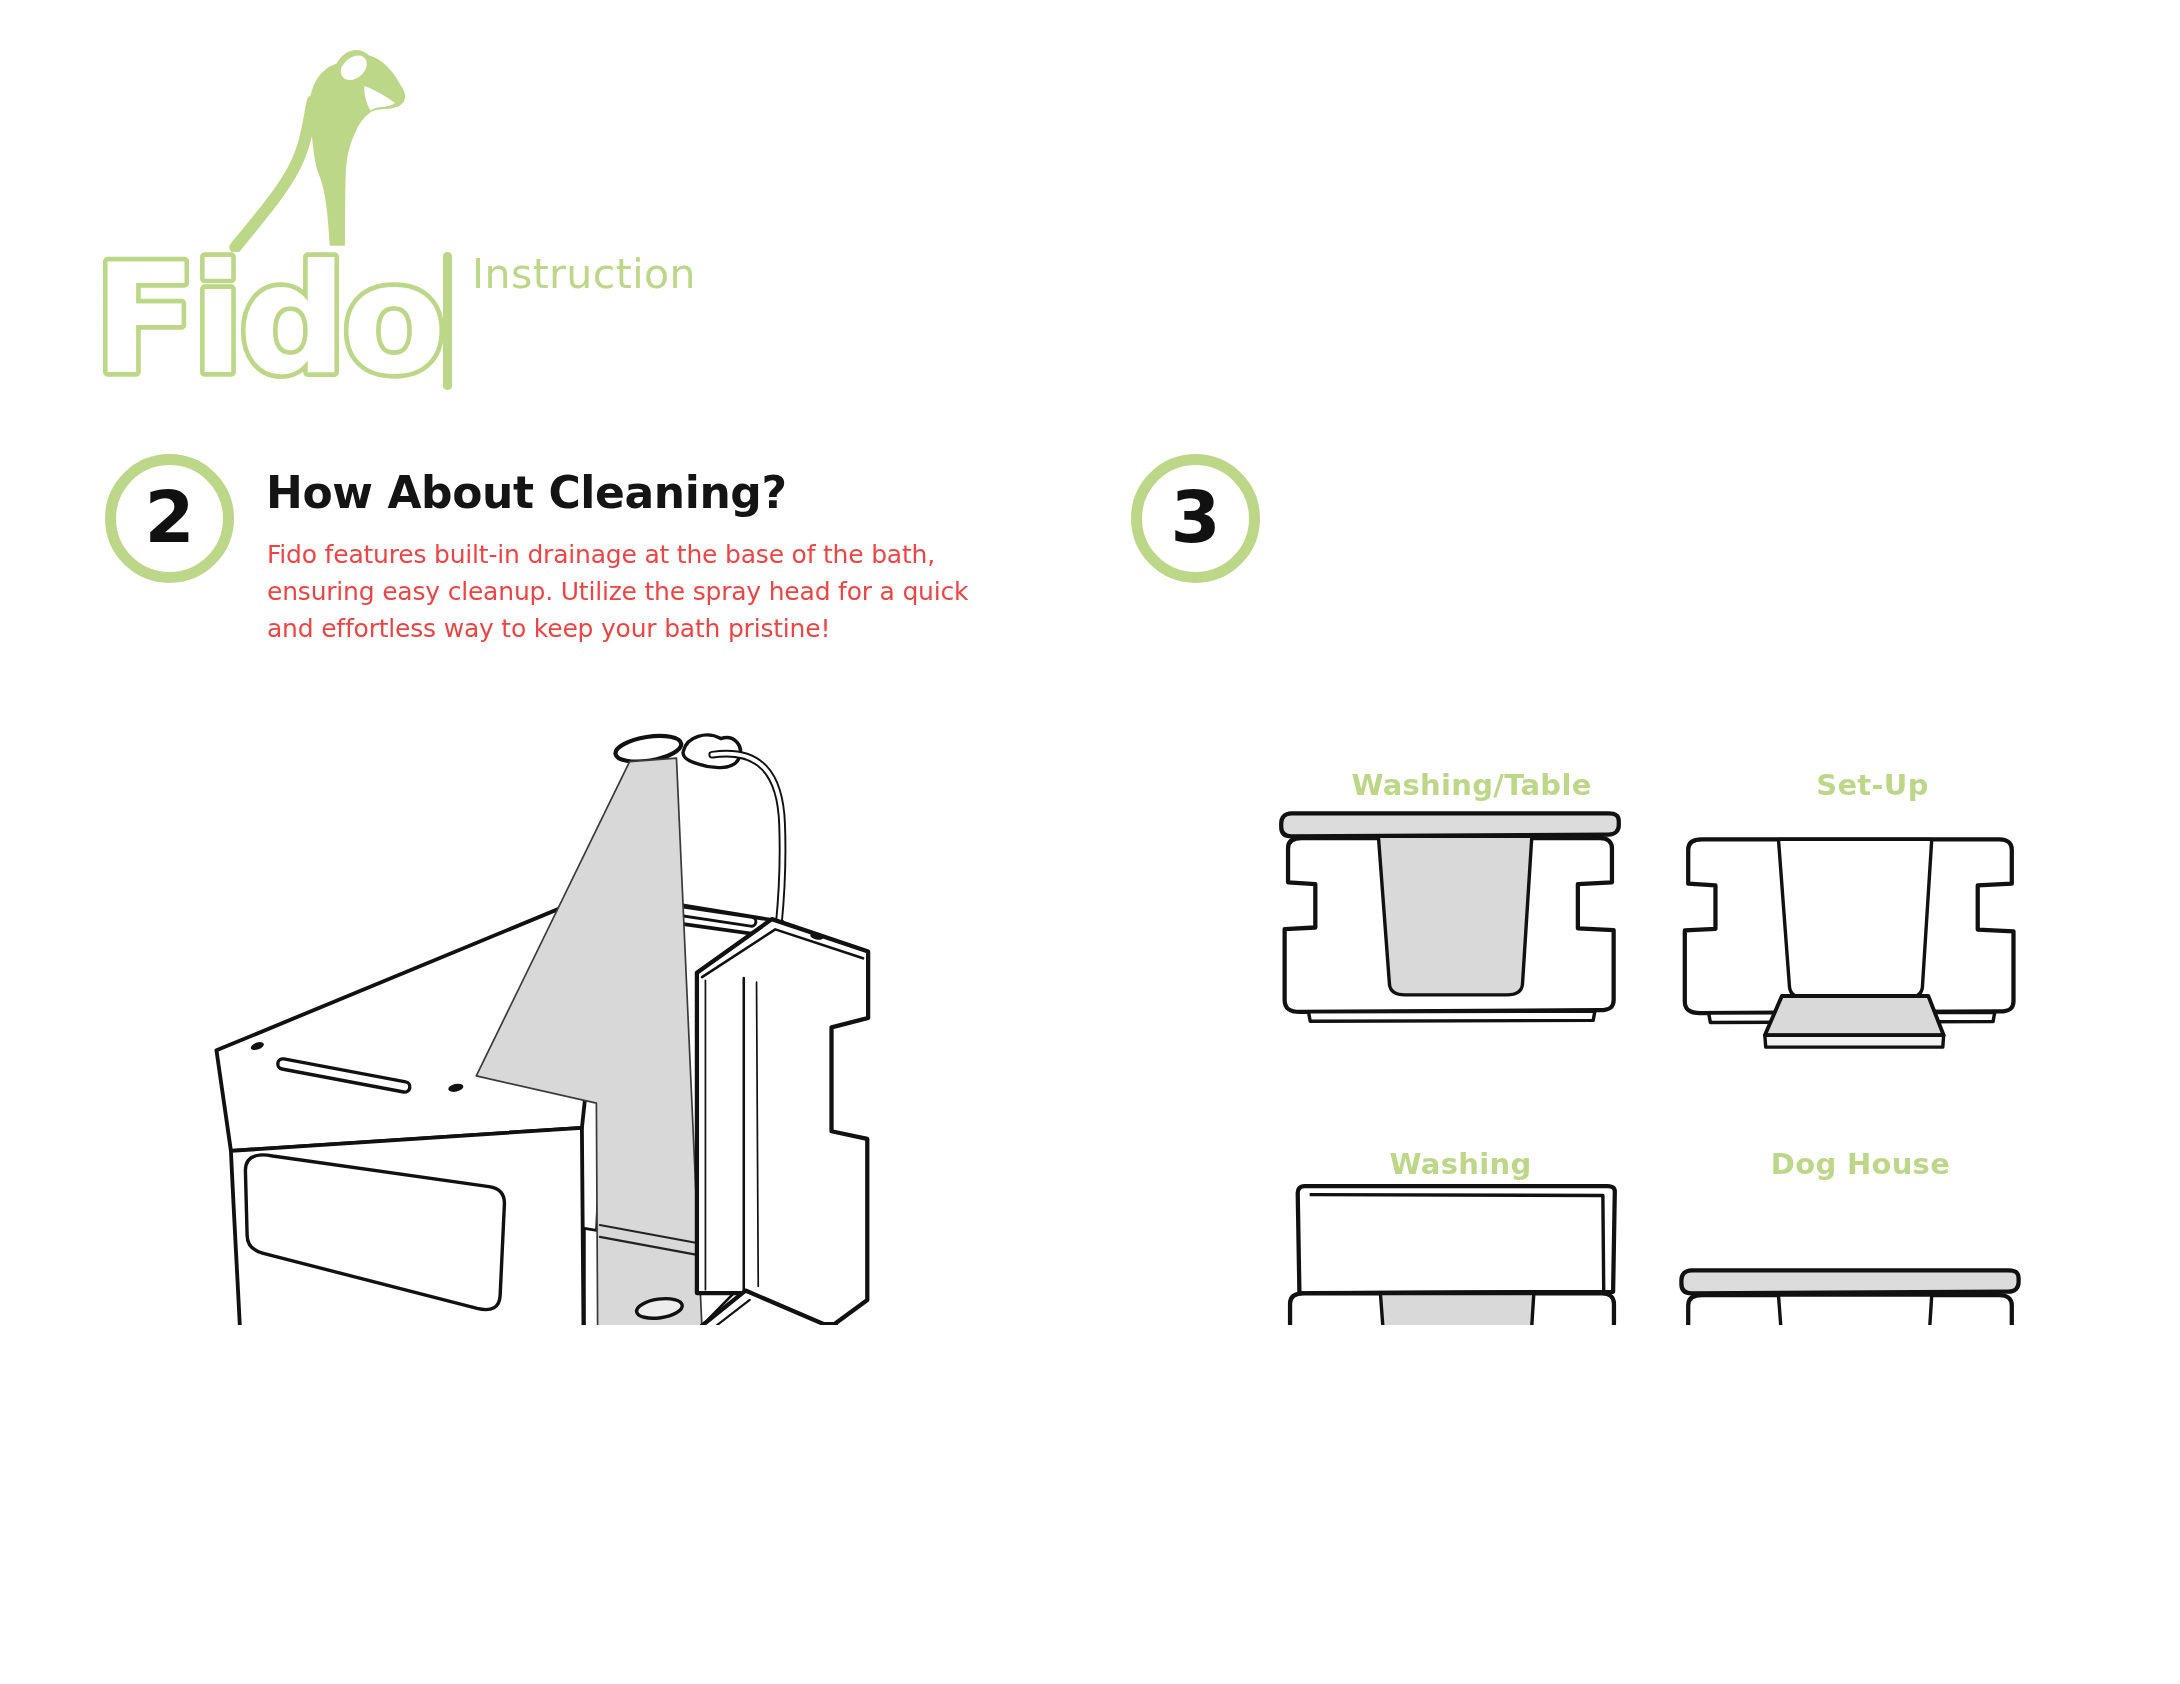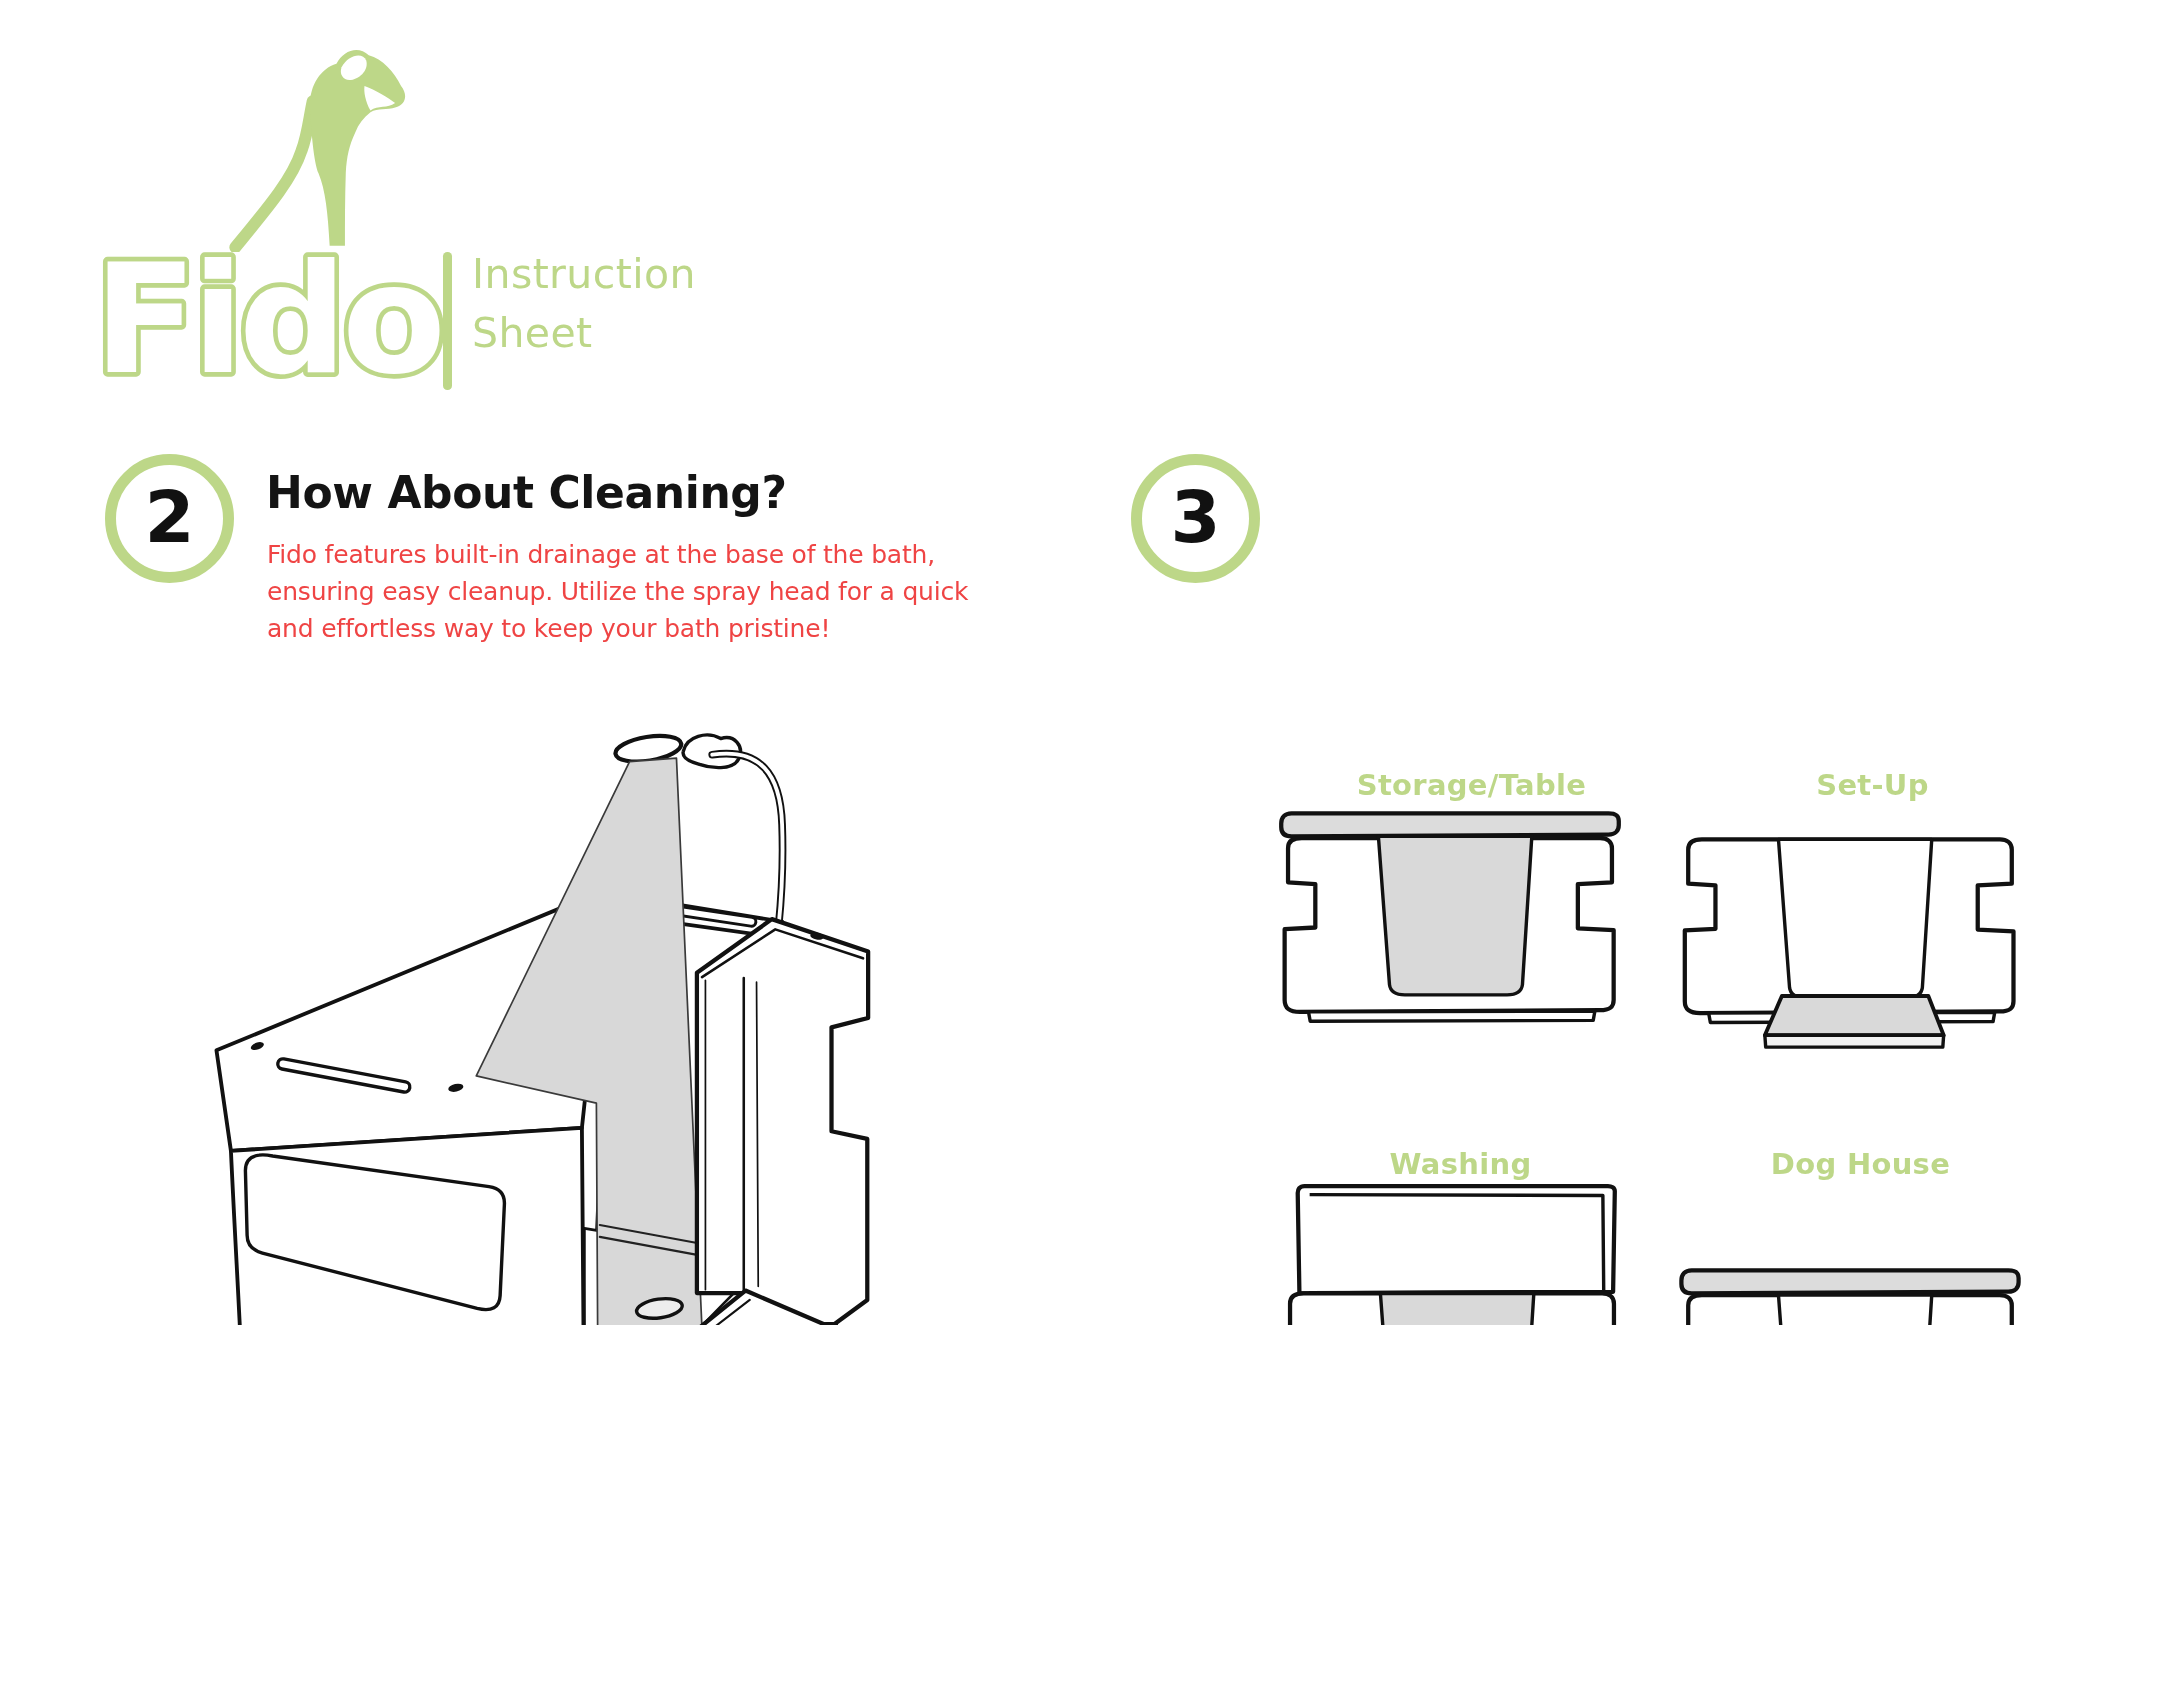--- a/index.html
+++ b/index.html
@@ -51,21 +51,20 @@
     <path d="M170,50 C184,55 198,64 206,70 C197,77 186,72 177,79 C171,68 169,57 170,50 Z" fill="#fff"></path>
   </svg>
 
   <svg class="abs" style="left:83px;top:226px" width="375" height="170" viewBox="0 0 440 200">
     <text x="12" y="172" font-family="DejaVu Sans, Liberation Sans, sans-serif" font-size="178" font-weight="bold" letter-spacing="-6" fill="#ffffff" stroke="#bdd788" stroke-width="11" paint-order="stroke" stroke-linejoin="round">Fido</text>
   </svg>
 
   <div class="logo-bar"></div>
   <div class="logo-subtitle">
     <div>Instruction</div>
-    <div>Sheet</div>
   </div>
 
   <div class="step-circle" style="left:105px;top:454px">
     <span>2</span>
   </div>
   <div class="sec-title" style="left:266px;top:467px">How About Cleaning?</div>
   <div class="sec-body" style="left:267px;top:537px;width:745px">Fido features built-in drainage at the base of the bath, ensuring easy cleanup. Utilize the spray head for a quick and effortless way to keep your bath pristine!</div>
 
   <svg class="abs" style="left:196px;top:724px" width="903" height="852" viewBox="0 0 1060 1000">
     <g stroke="#111" fill="#fff" stroke-linejoin="round" stroke-linecap="round">
@@ -114,21 +113,21 @@
       <path d="M16,912 C4,888 30,868 78,871 C120,874 148,864 196,864 C238,864 262,872 258,888 C300,884 348,897 366,920 C380,938 362,956 332,951 C306,947 287,958 258,969 C224,983 174,980 152,967 C124,984 72,982 46,966 C26,954 24,930 16,912 Z" fill="#d9d9d9" stroke="#1a1a1a" stroke-width="3.5"></path>
       <path d="M64,860 C140,903 220,922 308,922 L452,864" fill="none" stroke-width="4"></path>
       <circle cx="846" cy="922" r="3.5" fill="#111" stroke="none"></circle>
     </g>
   </svg>
 
   <div class="step-circle" style="left:1131px;top:454px">
     <span>3</span>
   </div>
 
-  <div class="cfg-label" style="left:1301px;top:768px">Storage/Table</div>
+  <div class="cfg-label" style="left:1301px;top:768px">Washing/Table</div>
   <div class="cfg-label" style="left:1702px;top:768px">Set-Up</div>
   <div class="cfg-label" style="left:1290px;top:1147px">Washing</div>
   <div class="cfg-label" style="left:1690px;top:1147px">Dog House</div>
 
   <svg class="abs" style="left:1271px;top:808px" width="358" height="239" viewBox="0 0 420 280">
     <use href="#cfg-lid" y="5"></use>
     <use href="#cfg-body" y="35"></use>
     <use href="#cfg-tub" y="31" style="color:#d9d9d9"></use>
   </svg>
 

